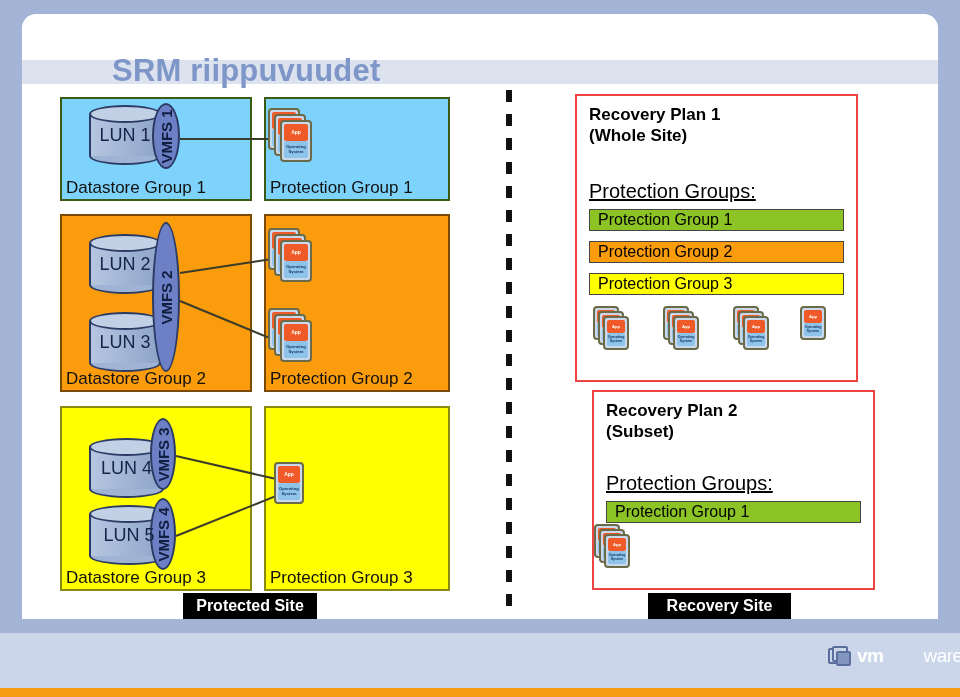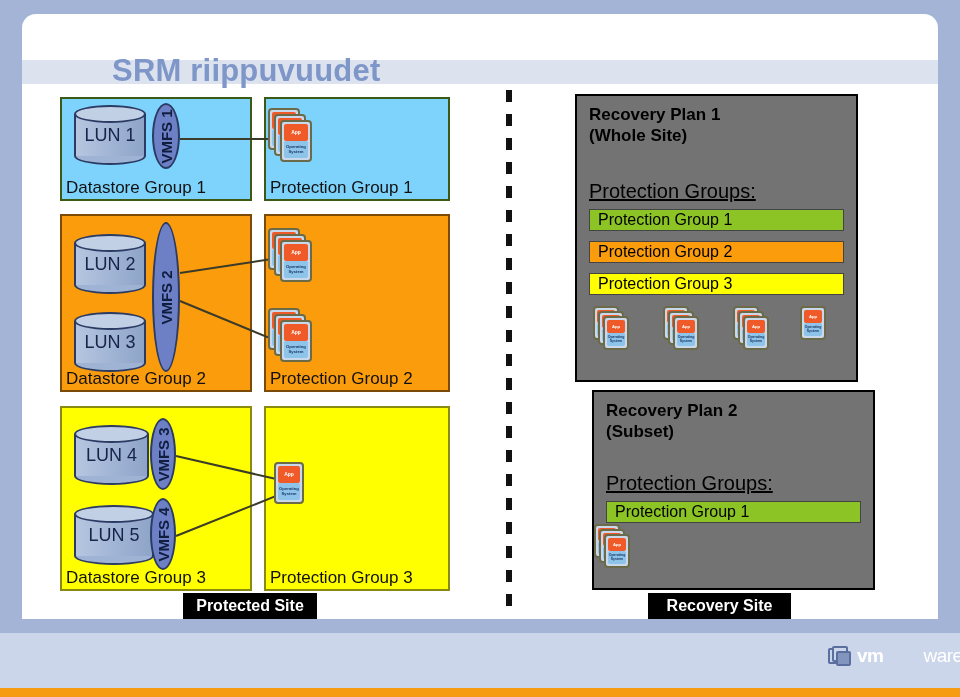--- a/index.html
+++ b/index.html
@@ -25,21 +25,21 @@
 
   
   .gbox{position:absolute;box-sizing:border-box;border:2px solid #5a5a2a;}
   .gbox.green{background:#7dd3fc;border-color:#3c5a14;}
   .gbox.orange{background:#fb9c0c;border-color:#7b4a06;}
   .gbox.yellow{background:#ffff00;border-color:#8a8a10;}
   .gbox-label{position:absolute;left:4px;bottom:-1px;font-size:17px;color:#111;
     line-height:24px;white-space:nowrap;}
 
   
-  .lun{position:absolute;}
+  .lun{position:absolute;margin-left:15px;}
   .lun .cyl-body{position:absolute;left:0;top:9px;width:100%;height:calc(100% - 18px);
     background:linear-gradient(to right,#b6c6e0,#9fb3d4 55%,#8ea4c8);
     border-left:2px solid #2b3b63;border-right:2px solid #2b3b63;box-sizing:border-box;}
   .lun .cyl-top{position:absolute;left:0;top:0;width:100%;height:18px;border-radius:50%;
     background:#c2d0e6;border:2px solid #2b3b63;box-sizing:border-box;}
   .lun .cyl-bot{position:absolute;left:0;bottom:0;width:100%;height:18px;border-radius:50%;
     background:#9fb3d4;border:2px solid #2b3b63;box-sizing:border-box;}
   .lun .cyl-txt{position:absolute;left:0;top:0;width:100%;height:100%;
     display:flex;align-items:center;justify-content:center;
     font-size:18px;color:#17244a;z-index:3;}
@@ -58,21 +58,21 @@
     background:#c9d8ea;overflow:hidden;}
   .vm .card .app{position:absolute;left:2px;right:2px;top:2px;height:44%;
     background:#f05a28;border-radius:2px;display:flex;align-items:center;justify-content:center;}
   .vm .card .app i{font-style:normal;color:#fff;font-weight:bold;}
   .vm .card .os{position:absolute;left:2px;right:2px;bottom:2px;top:50%;
     background:#8ec3ea;border-radius:2px;display:flex;align-items:center;justify-content:center;
     text-align:center;}
   .vm .card .os i{font-style:normal;color:#14325e;font-weight:bold;line-height:1em;}
 
   
-  .plan{position:absolute;box-sizing:border-box;background:#737373;border:2px solid #000000;}
+  .plan{position:absolute;box-sizing:border-box;background:#ffffff;border:2px solid #ef4444;}
   .plan-title{position:absolute;left:12px;top:8px;font-size:17px;font-weight:bold;color:#000;
     line-height:21px;white-space:pre-line;}
   .pg-head{position:absolute;left:12px;font-size:20px;color:#000;text-decoration:underline;}
   .pg-row{position:absolute;box-sizing:border-box;border:1px solid #444;
     font-size:16px;color:#000;padding-left:8px;line-height:20px;white-space:nowrap;}
   .pg-row.green{background:#8cc425;}
   .pg-row.orange{background:#fb9c0c;}
   .pg-row.yellow{background:#ffff00;}
 
   
@@ -229,21 +229,21 @@
             <i style="font-size: 4.2px;">Operating System</i>
           </div>
         </div>
       </div>
       <div class="gbox yellow" style="left:60px;top:406px;width:192px;height:185px;">
         <div class="gbox-label">Datastore Group 3</div>
       </div>
       <div class="gbox yellow" style="left:264px;top:406px;width:186px;height:185px;">
         <div class="gbox-label">Protection Group 3</div>
       </div>
-      <div class="lun" style="left:74px;top:425px;width:75px;height:60px;border-radius:6px;">
+      <div class="lun" style="left:74px;top:438px;width:75px;height:60px;border-radius:6px;">
         <div class="cyl-bot"></div>
         <div class="cyl-body"></div>
         <div class="cyl-top"></div>
         <div class="cyl-txt">LUN 4</div>
       </div>
       <div class="lun" style="left:74px;top:505px;width:80px;height:60px;">
         <div class="cyl-bot"></div>
         <div class="cyl-body"></div>
         <div class="cyl-top"></div>
         <div class="cyl-txt">LUN 5</div>

